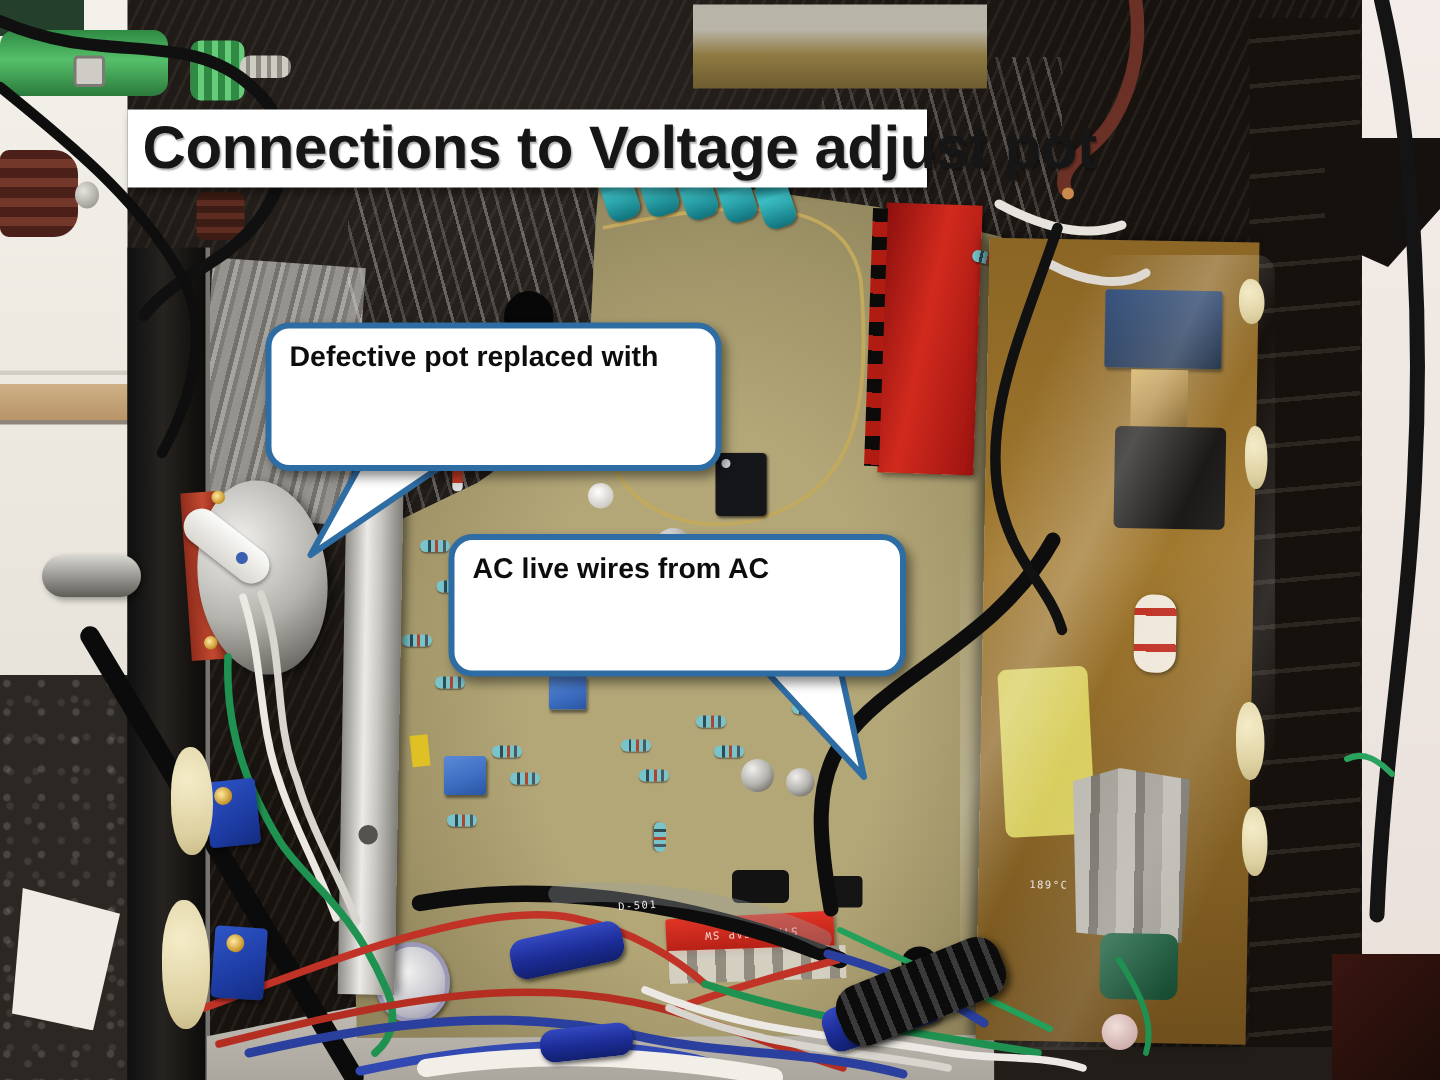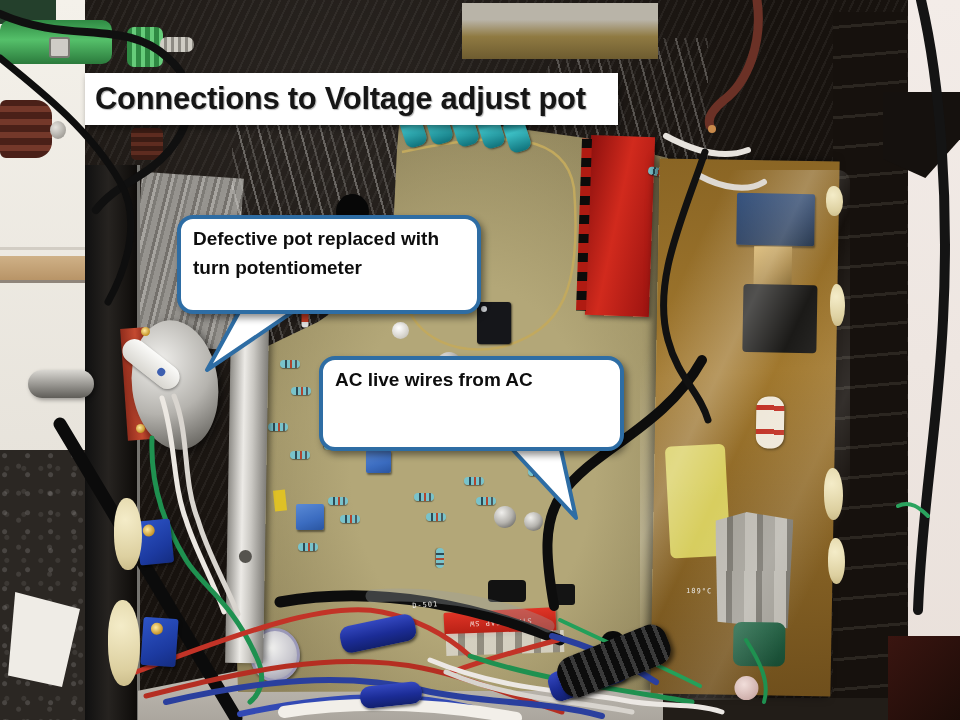--- a/index.html
+++ b/index.html
@@ -42,21 +42,21 @@
   .can{border-radius:50%;background:radial-gradient(circle at 35% 30%,#f0efec,#b5b3ae 50%,#6d6b66 85%,#45433f);}
   .bluebox{background:linear-gradient(160deg,#5a8ad6,#3b6cc0 60%,#2a55a0);border-radius:2px;box-shadow:1px 2px 2px rgba(0,0,0,.45);}
   .trimmer{background:linear-gradient(150deg,#2e55c8,#1c3aa0 65%,#142c80);border-radius:3px;box-shadow:1px 2px 3px rgba(0,0,0,.5);}
   .screwdot{background:radial-gradient(circle at 40% 40%,#ffe9a0,#c8972c 65%,#8a6212);border-radius:50%;}
   .crimp{background:linear-gradient(180deg,#3448c0,#1b2c96 55%,#12206e);border-radius:10px;box-shadow:1px 2px 3px rgba(0,0,0,.55);}
   .ribbed{background:repeating-linear-gradient(90deg,#0c0c0c 0 7px,#3a3a3a 7px 11px);border-radius:16px;}
   .sheen{background:linear-gradient(115deg,transparent 20%,rgba(255,255,255,.30) 38%,transparent 50%,rgba(255,255,255,.16) 68%,transparent 80%);}
   
   .title-banner{left:85px;top:73px;width:533px;height:52px;background:#fff;
      box-shadow:2px 3px 6px rgba(0,0,0,.45);display:flex;align-items:center;padding-left:10px;box-sizing:border-box;}
-  .title-banner span{font-size:31px;font-weight:600;color:#161616;letter-spacing:-.3px;
+  .title-banner span{font-size:40px;font-weight:600;color:#161616;letter-spacing:-.3px;
      text-shadow:1px 1px 1px rgba(0,0,0,.30);white-space:nowrap;}
   .callout{background:#fff;border:4px solid #2e6da4;border-radius:16px;
      box-shadow:3px 4px 7px rgba(0,0,0,.45);box-sizing:border-box;padding:5px 12px;}
   .callout div{font-size:19px;font-weight:bold;color:#0d0d0d;line-height:29px;white-space:nowrap;}
   .tinylabel{color:#e8e6e2;font-size:7px;font-family:"DejaVu Sans Mono",monospace;letter-spacing:1px;}
 </style>
 </head>
 <body>
 
 <div id="canvas">
@@ -269,20 +269,19 @@
      <span>Connections to Voltage adjust pot</span>
   </div>
 
   <svg class="abs" width="960" height="720" viewBox="0 0 960 720" style="left:0;top:0;pointer-events:none;">
      <polygon points="248,296 316,296 207,370" fill="#fff" stroke="#2e6da4" stroke-width="4" stroke-linejoin="round"></polygon>
      <polygon points="500,436 558,436 576,518" fill="#fff" stroke="#2e6da4" stroke-width="4" stroke-linejoin="round"></polygon>
   </svg>
 
   <div class="abs callout" style="left:177px;top:215px;width:304px;height:99px;">
      <div>Defective pot replaced with</div>
-     <div>turn potentiometer</div>
-  </div>
-
-  <div class="abs callout" style="left:319px;top:356px;width:305px;height:95px;">
+  </div>
+
+  <div class="abs callout" style="left:299px;top:356px;width:305px;height:95px;">
      <div>AC live wires from AC</div>
   </div>
 
 </div>
 
 </body></html>

